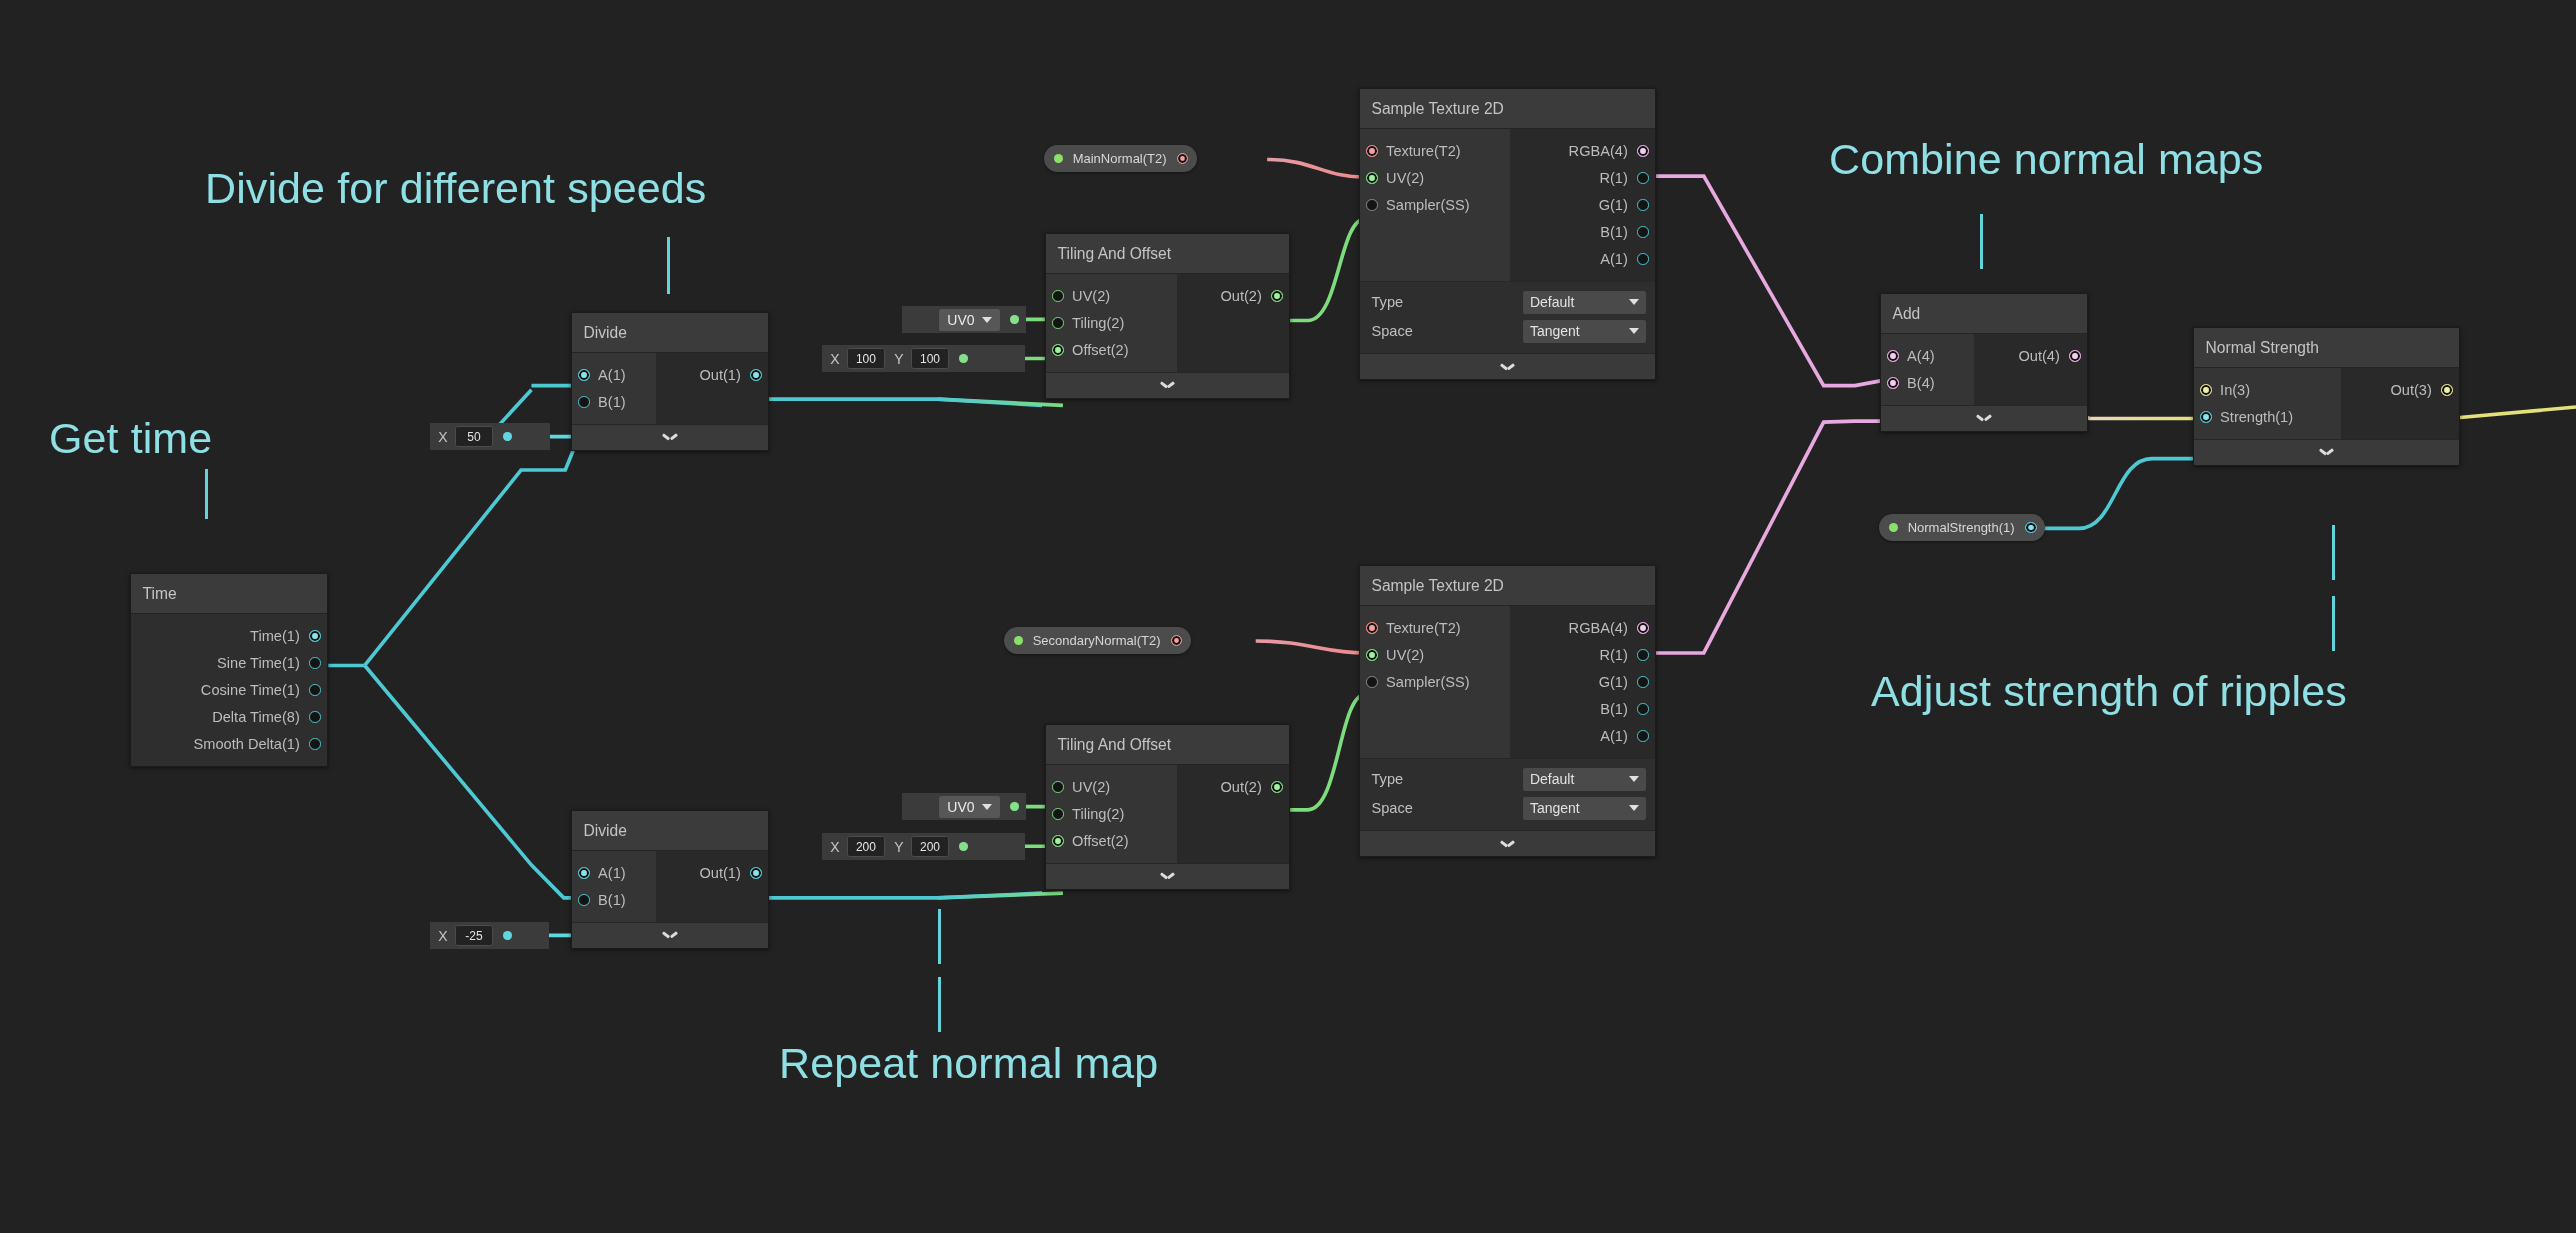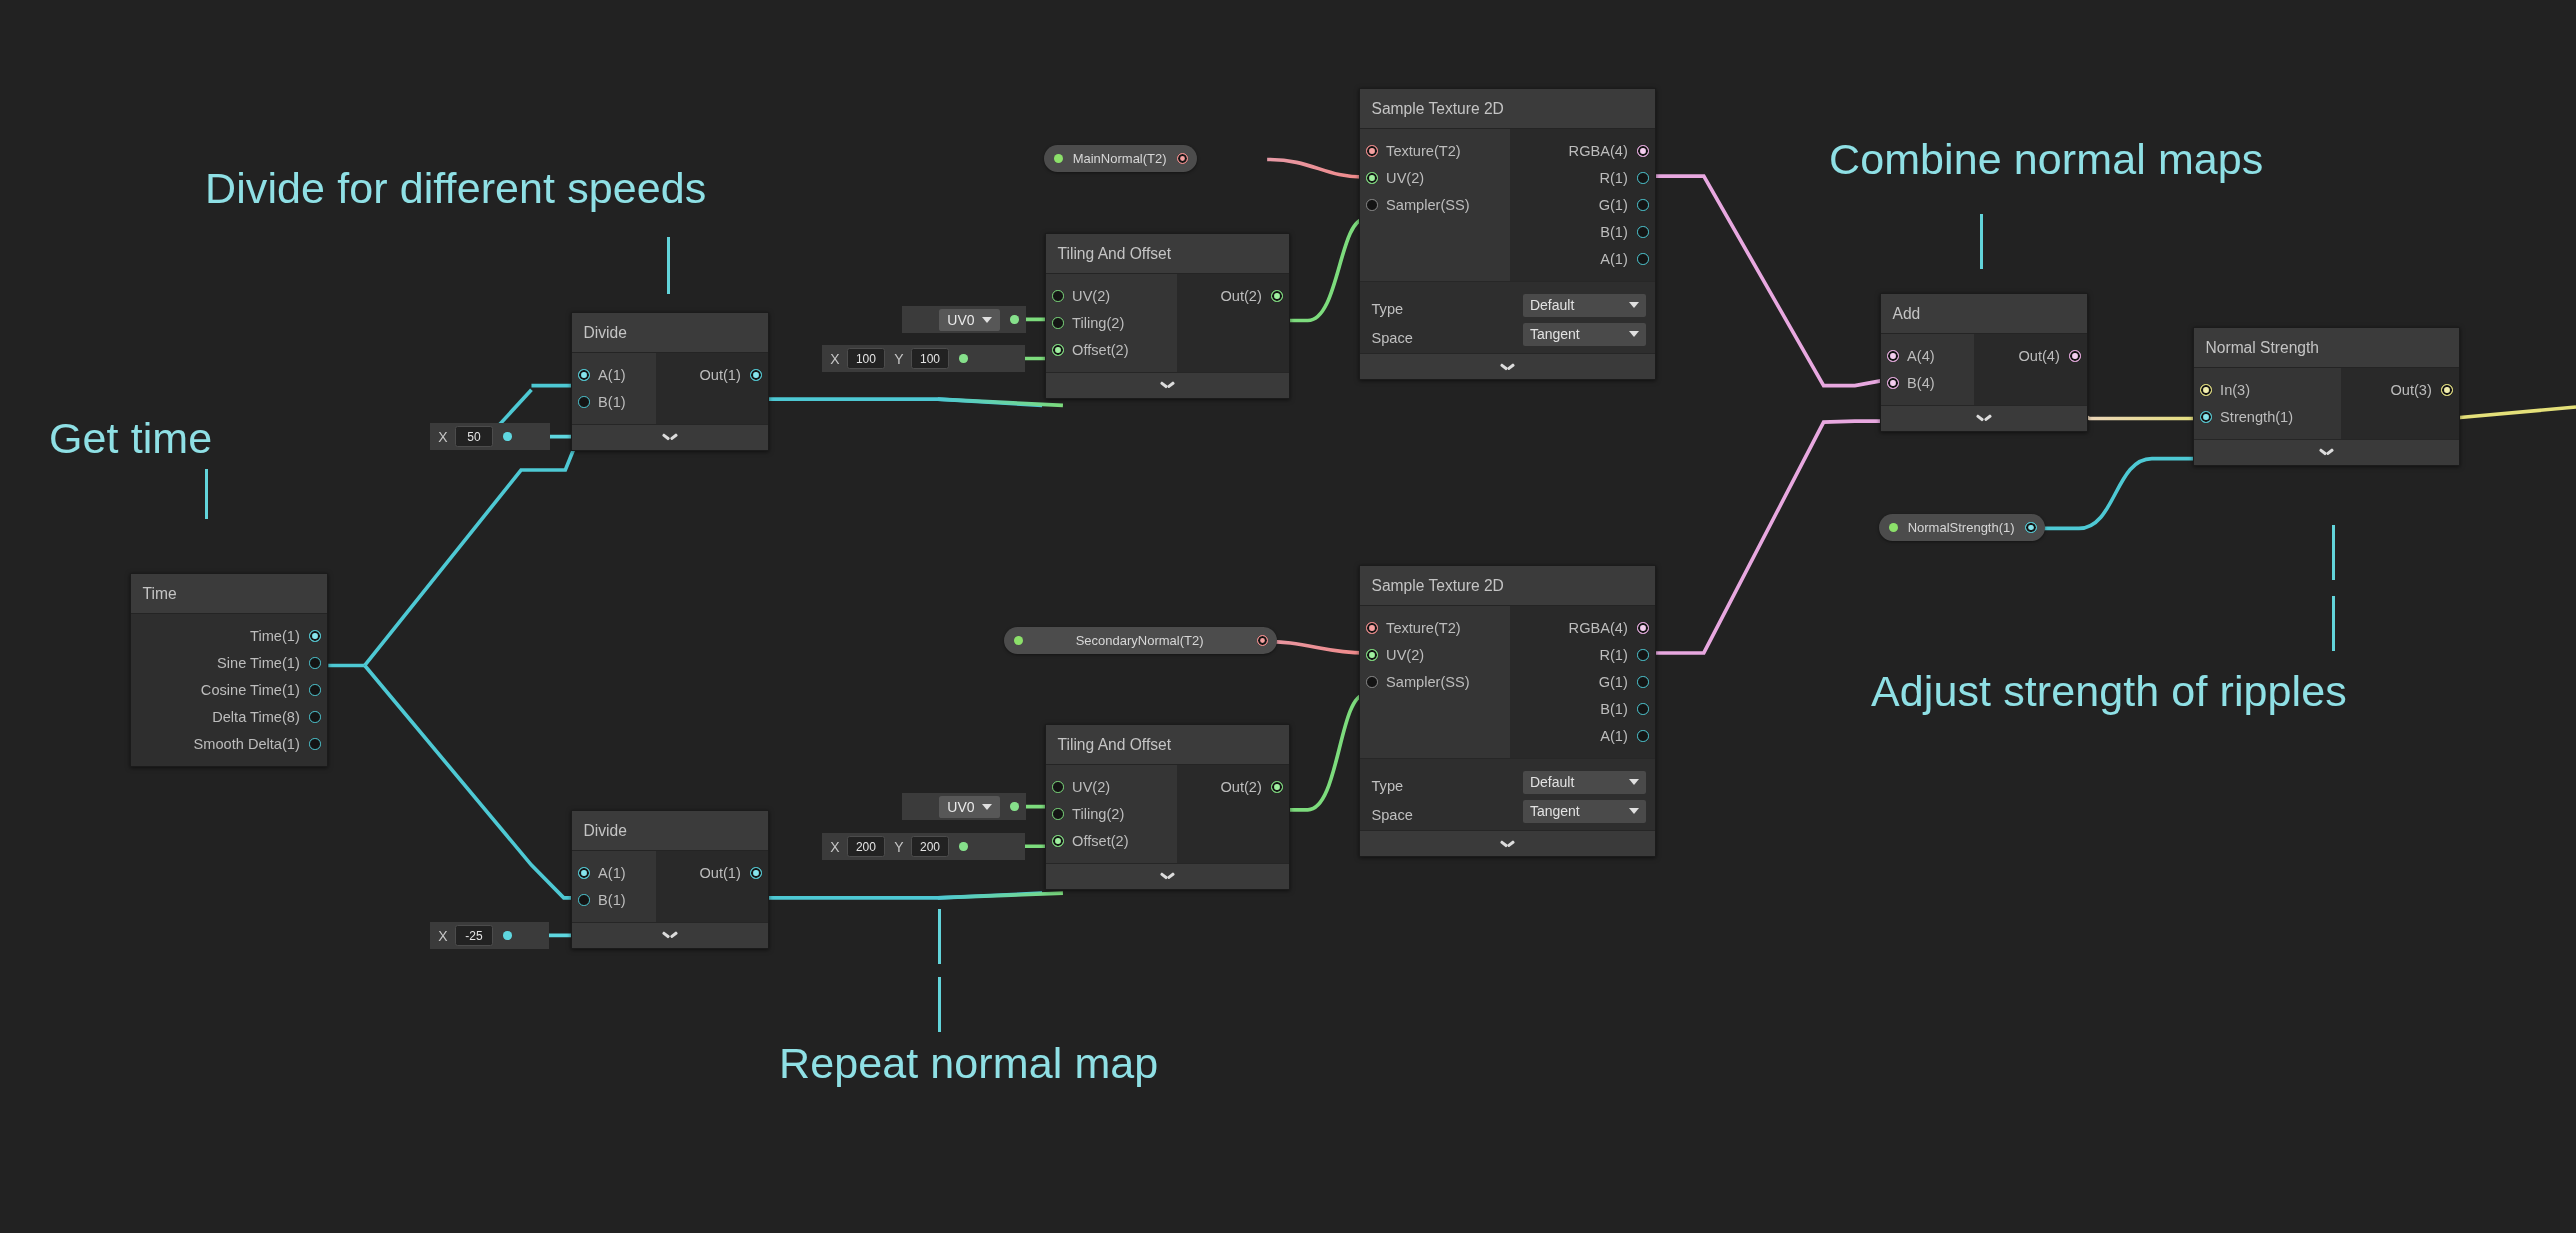--- a/index.html
+++ b/index.html
@@ -133,21 +133,21 @@
   .chev::after { right: 0; transform: rotate(-38deg); transform-origin: right center; }
 
   
   .settings {
     background: #2e2e2e;
     padding: 6.3px 9.4px 7.3px 11.5px;
     border-top: 0.5px solid #272727;
   }
   .setting-row {
     display: flex;
-    align-items: flex-end;
+    align-items: center;
     height: 29px;
   }
   .setting-label { color: #c0c0c0; font-size: 14.6px; flex: 0 0 auto; }
   .dropdown {
     margin-left: auto;
     background: #4a4a4a;
     border-radius: 2.1px;
     width: 123px;
     height: 23px;
     display: flex;
@@ -697,21 +697,21 @@
     <span class="field">200</span>
     <span class="smalldot c-vec2"></span>
   </div>
 
   <div class="pill" style="left:1044px; top:145px;">
     <span class="bullet"></span>
     <span class="pill-label">MainNormal(T2)</span>
     <span class="dot c-tex filled"></span>
   </div>
 
-  <div class="pill" style="left:1004px; top:627px;gap:43px;">
+  <div class="pill" style="left:1004px; top:627px;">
     <span class="bullet"></span>
     <span class="pill-label">SecondaryNormal(T2)</span>
     <span class="dot c-tex filled"></span>
   </div>
 
   <div class="pill" style="left:1879px; top:514px;">
     <span class="bullet"></span>
     <span class="pill-label">NormalStrength(1)</span>
     <span class="dot c-float filled"></span>
   </div>

